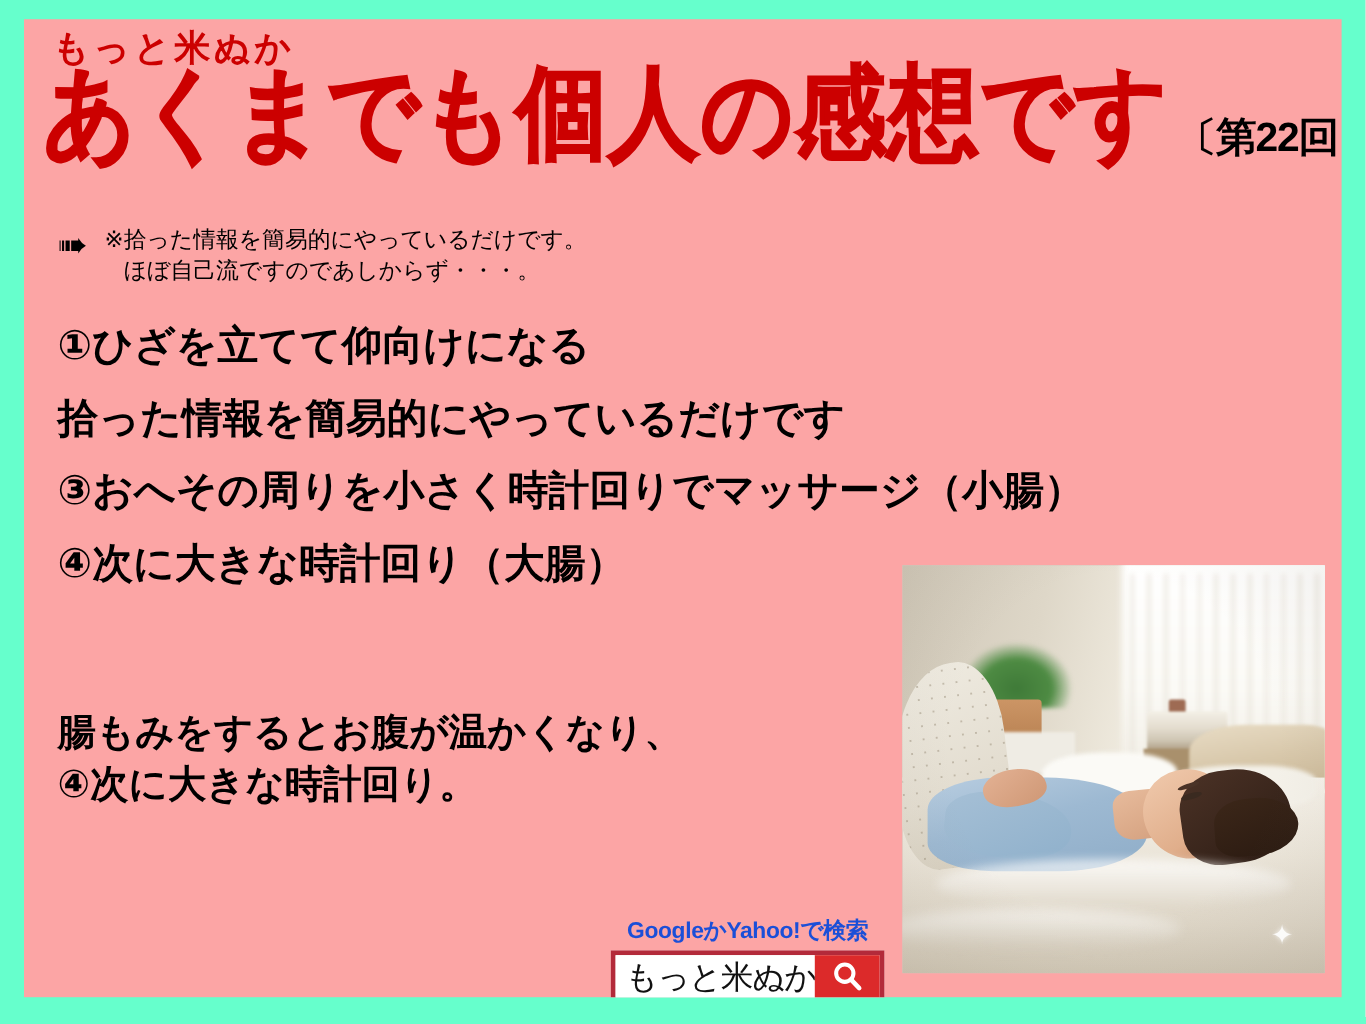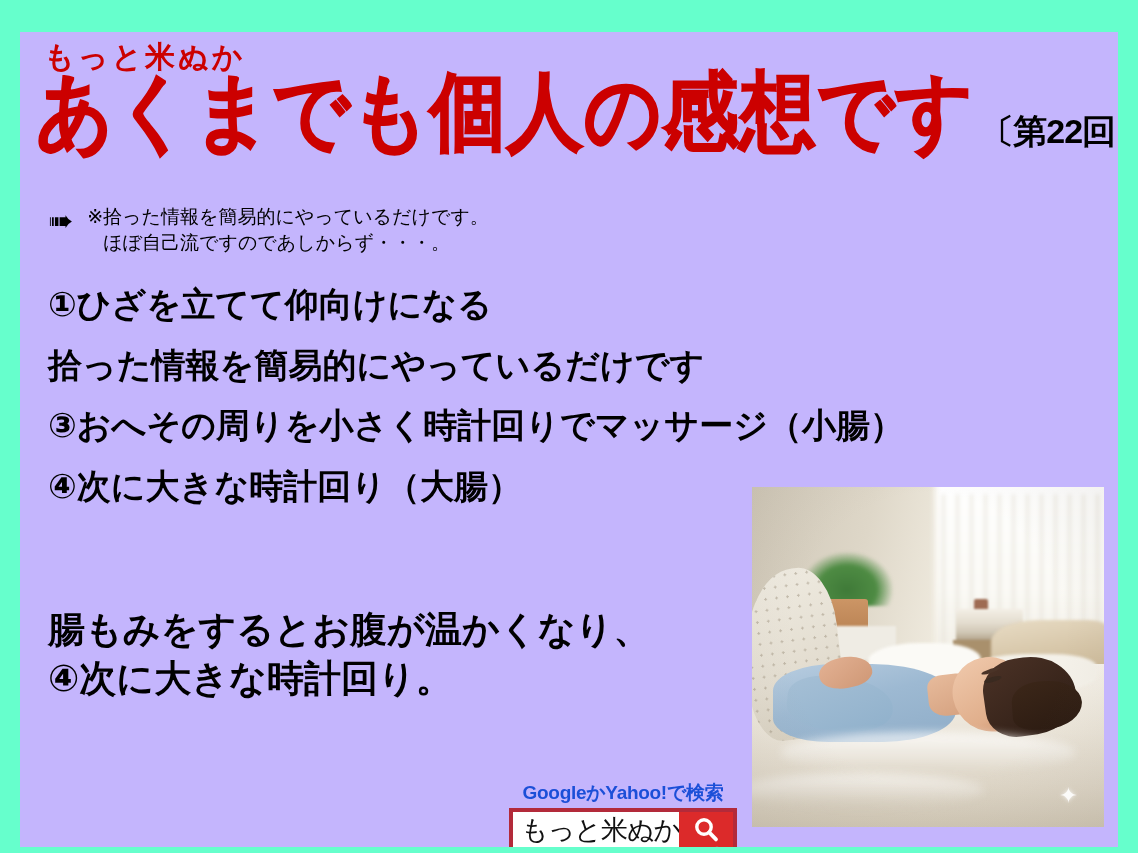--- a/index.html
+++ b/index.html
@@ -14,24 +14,24 @@
   #poster {
     position: relative;
     width: 1138px;
     height: 853px;
     background: #66ffcc;
   }
 
   #canvas {
     position: absolute;
     left: 20px;
-    top: 32px;
+    top: 16px;
     width: 1098px;
     height: 815px;
-    background: #c4b5fd;
+    background: #fca5a5;
     overflow: hidden;
   }
 
   
   #brand-line {
     position: absolute;
     left: 24px;
     top: 10px;
     font-size: 30px;
     font-weight: 700;
@@ -128,21 +128,21 @@
   }
 
   
   #closing {
     position: absolute;
     left: 28px;
     top: 573px;
     width: 660px;
   }
   #closing .c-line {
-    font-size: 37px;
+    font-size: 32px;
     font-weight: 700;
     color: #000;
     line-height: 1.33;
     white-space: nowrap;
   }
 
   
   #photo {
     position: absolute;
     left: 732px;

